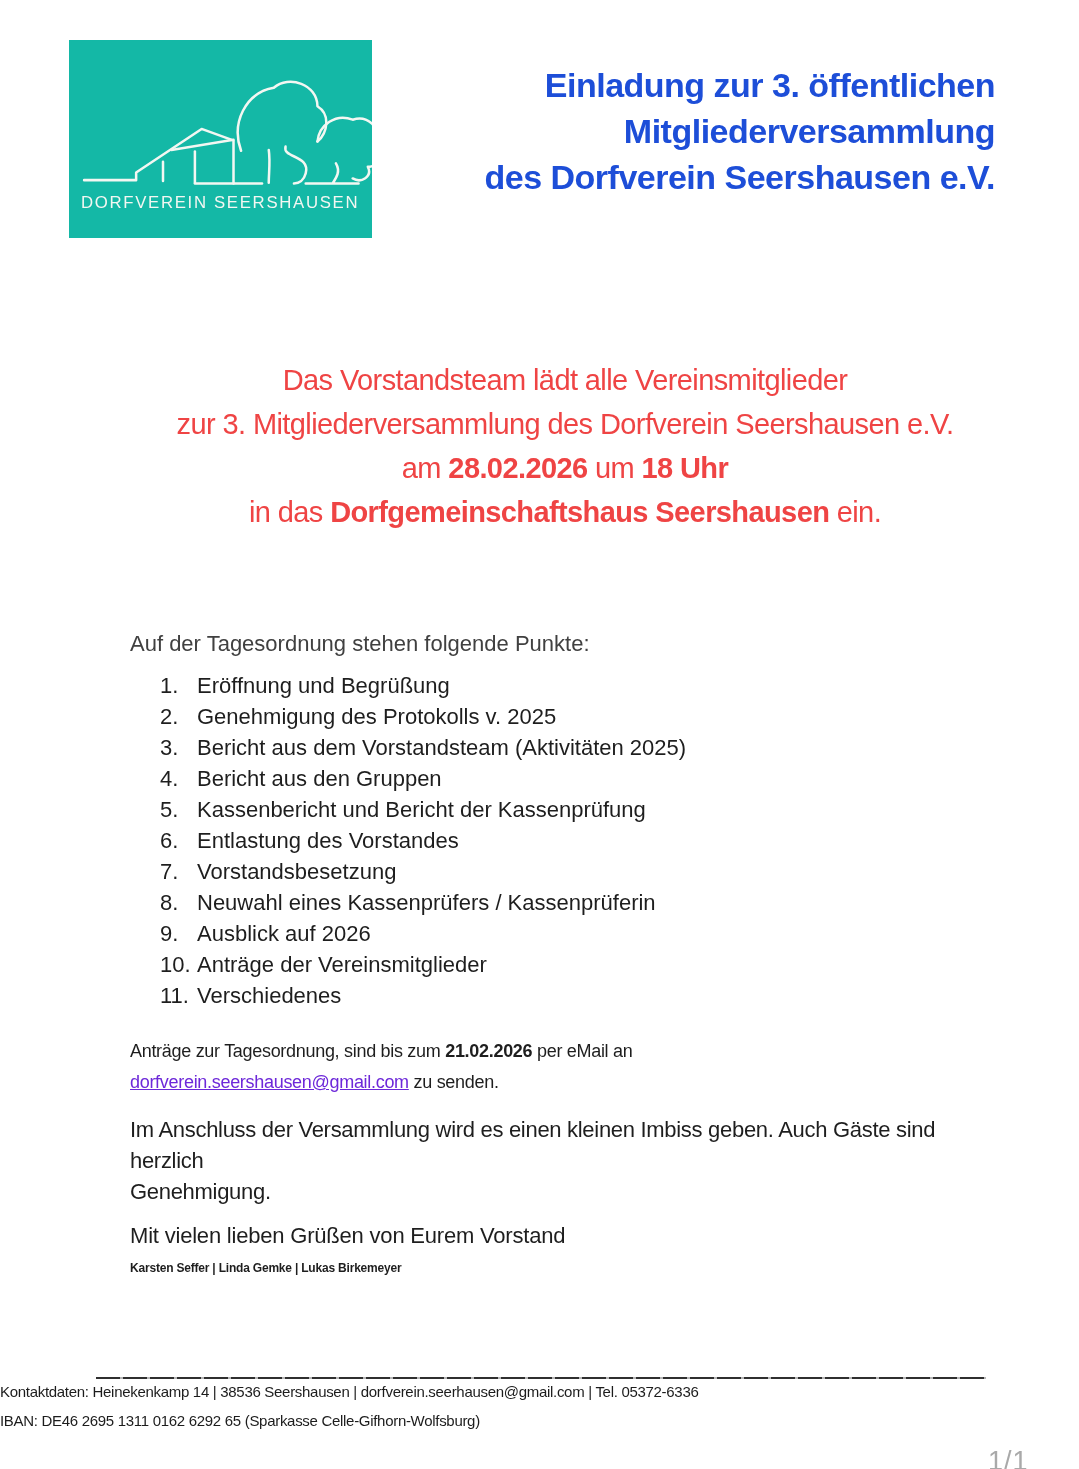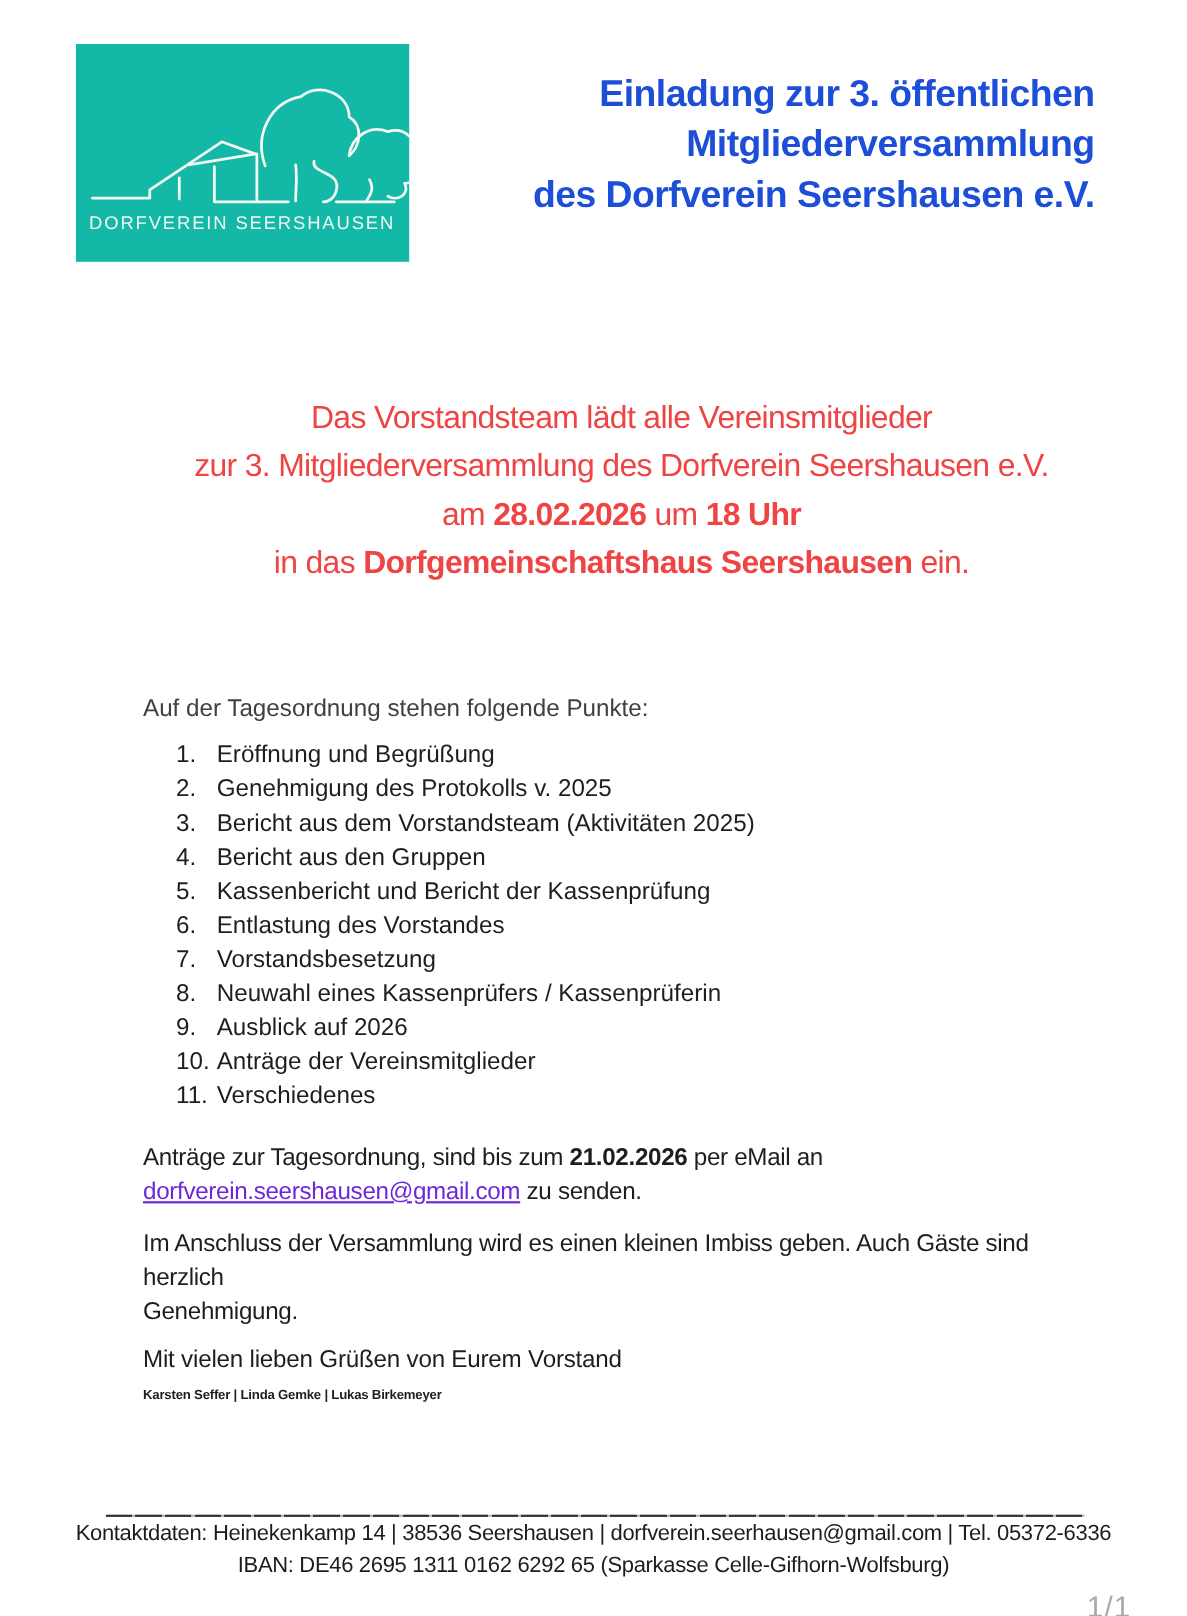--- a/index.html
+++ b/index.html
@@ -71,21 +71,21 @@
   }
   .agenda-row { display: flex; height: 31px; line-height: 31px; font-size: 22px; }
   .agenda-num { flex: 0 0 37px; }
   .agenda-text { flex: 1; white-space: nowrap; }
 
   
   .motions {
     position: absolute;
     left: 130px; top: 1036px;
     width: 860px;
-    font-size: 22px;
+    font-size: 18px;
     line-height: 31px;
     letter-spacing: -0.3px;
   }
   .motions b { font-weight: 700; }
   .email-link { color: #6d28d9; text-decoration: underline; cursor: pointer; }
 
   
   .imbiss {
     position: absolute;
     left: 130px; top: 1114px;
@@ -113,22 +113,21 @@
   
   .footer-divider {
     position: absolute;
     left: 96px; top: 1377px;
     width: 890px; height: 2px;
     background: repeating-linear-gradient(to right, #2f2f2f 0 24px, rgba(47,47,47,0.35) 24px 27px);
   }
   .footer-contact, .footer-iban {
     position: absolute;
     left: 0; width: 1079px;
-    text-align: center;
-    font-size: 20px;
+    font-size: 15px;
     letter-spacing: -0.3px;
     color: #1c1c1c;
   }
   .footer-contact { top: 1383px; }
   .footer-iban { top: 1412px; }
 
   
   .page-num {
     position: absolute;
     left: 988px; top: 1446px;

